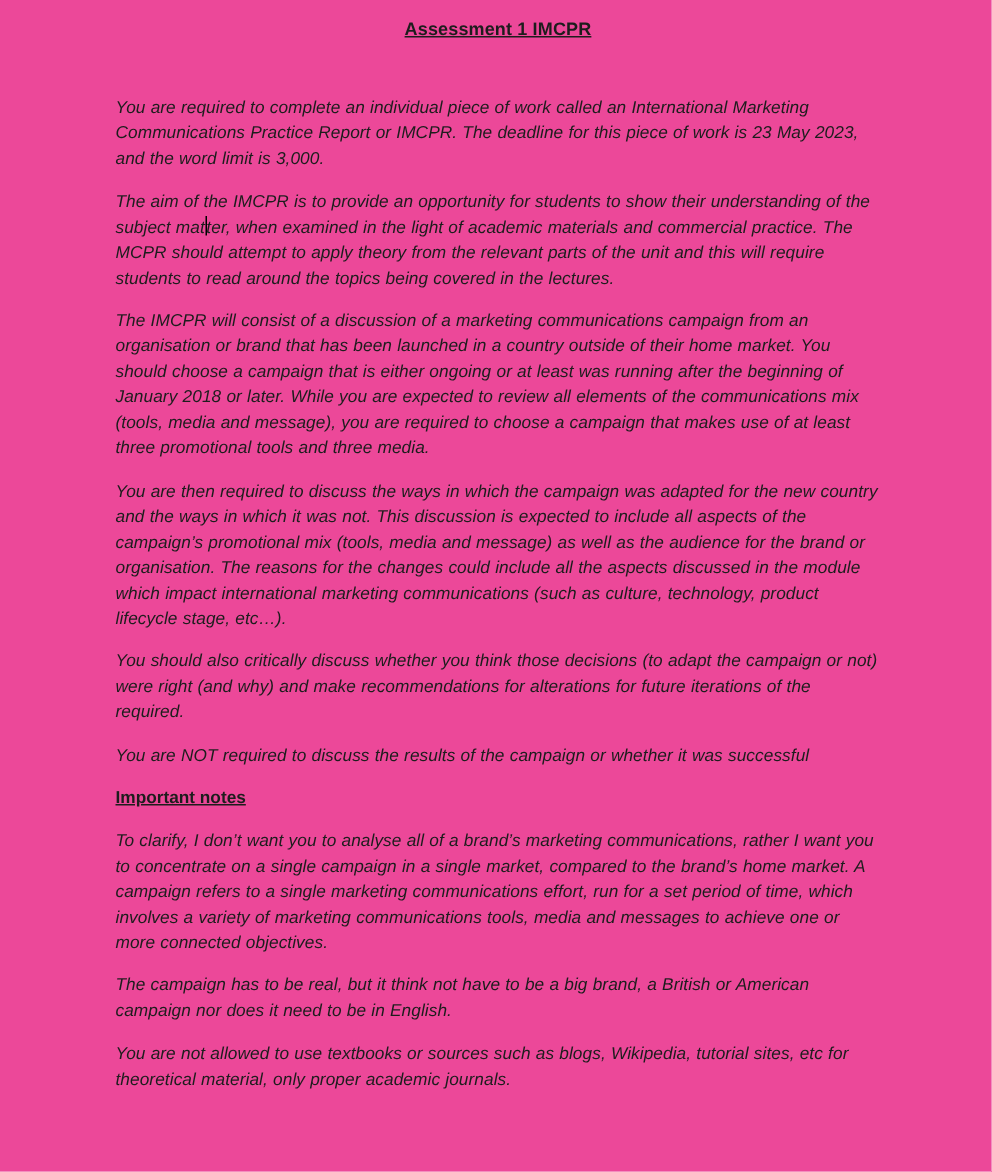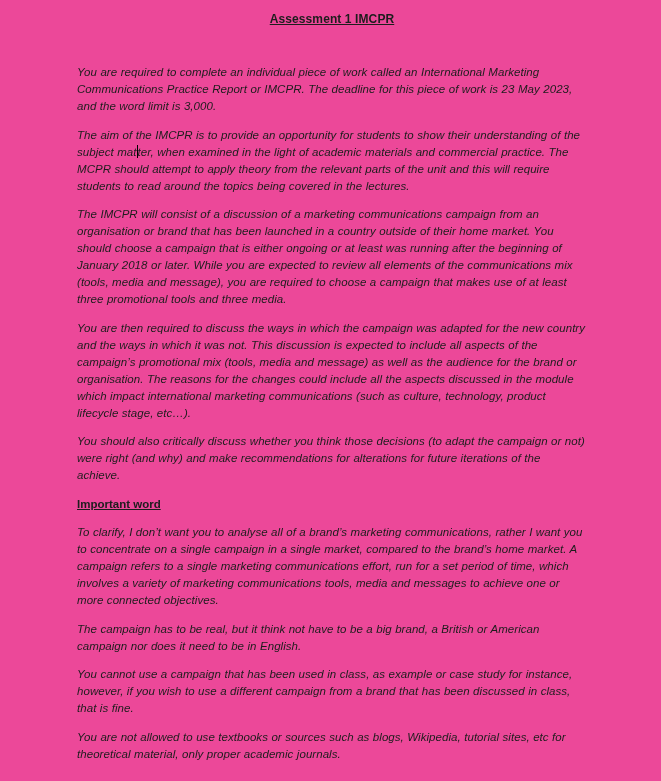--- a/index.html
+++ b/index.html
@@ -63,26 +63,26 @@
   <div class="doc-title">Assessment 1 IMCPR</div>
 
   <p class="para">You are required to complete an individual piece of work called an International Marketing Communications Practice Report or IMCPR. The deadline for this piece of work is 23 May 2023, and the word limit is 3,000.</p>
 
   <p class="para"><span>The aim of the IMCPR is to provide an opportunity for students to show their understanding of the subject mat</span><span class="caret"></span><span>ter, when examined in the light of academic materials and commercial practice. The MCPR should attempt to apply theory from the relevant parts of the unit and this will require students to read around the topics being covered in the lectures.</span></p>
 
   <p class="para">The IMCPR will consist of a discussion of a marketing communications campaign from an organisation or brand that has been launched in a country outside of their home market. You should choose a campaign that is either ongoing or at least was running after the beginning of January 2018 or later. While you are expected to review all elements of the communications mix (tools, media and message), you are required to choose a campaign that makes use of at least three promotional tools and three media.</p>
 
   <p class="para">You are then required to discuss the ways in which the campaign was adapted for the new country and the ways in which it was not. This discussion is expected to include all aspects of the campaign’s promotional mix (tools, media and message) as well as the audience for the brand or organisation. The reasons for the changes could include all the aspects discussed in the module which impact international marketing communications (such as culture, technology, product lifecycle stage, etc…).</p>
 
-  <p class="para">You should also critically discuss whether you think those decisions (to adapt the campaign or not) were right (and why) and make recommendations for alterations for future iterations of the achieve.</p>
+  <p class="para">You should also critically discuss whether you think those decisions (to adapt the campaign or not) were right (and why) and make recommendations for alterations for future iterations of the required.</p>
 
+  <p class="para">You are NOT required to discuss the results of the campaign or whether it was successful</p>
 
-  <p class="heading">Important word</p>
+  <p class="heading">Important notes</p>
 
   <p class="para">To clarify, I don’t want you to analyse all of a brand’s marketing communications, rather I want you to concentrate on a single campaign in a single market, compared to the brand’s home market. A campaign refers to a single marketing communications effort, run for a set period of time, which involves a variety of marketing communications tools, media and messages to achieve one or more connected objectives.</p>
 
   <p class="para">The campaign has to be real, but it think not have to be a big brand, a British or American campaign nor does it need to be in English.</p>
 
-  <p class="para">You cannot use a campaign that has been used in class, as example or case study for instance, however, if you wish to use a different campaign from a brand that has been discussed in class, that is fine.</p>
 
   <p class="para">You are not allowed to use textbooks or sources such as blogs, Wikipedia, tutorial sites, etc for theoretical material, only proper academic journals.</p>
 
 </div>
 
 </body></html>

